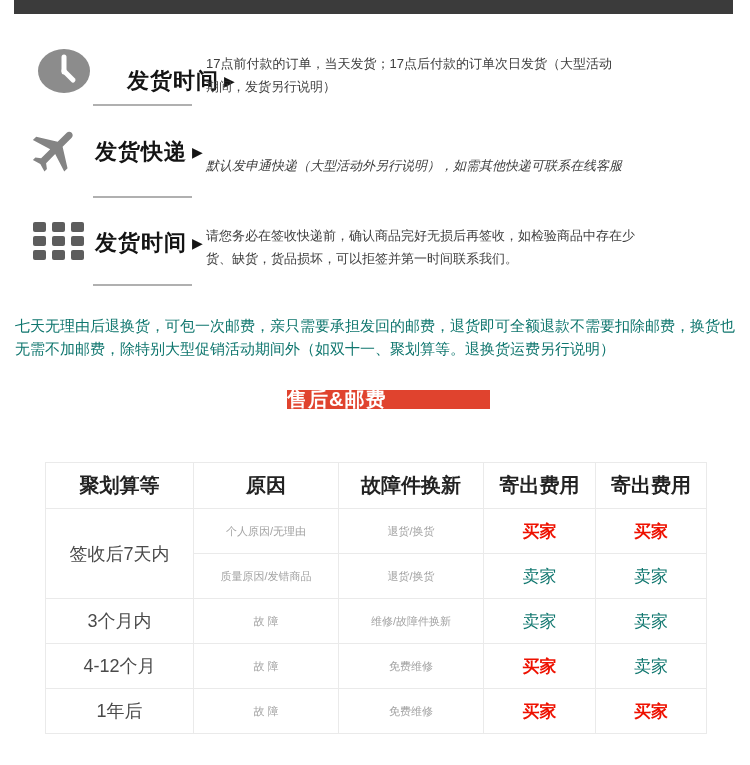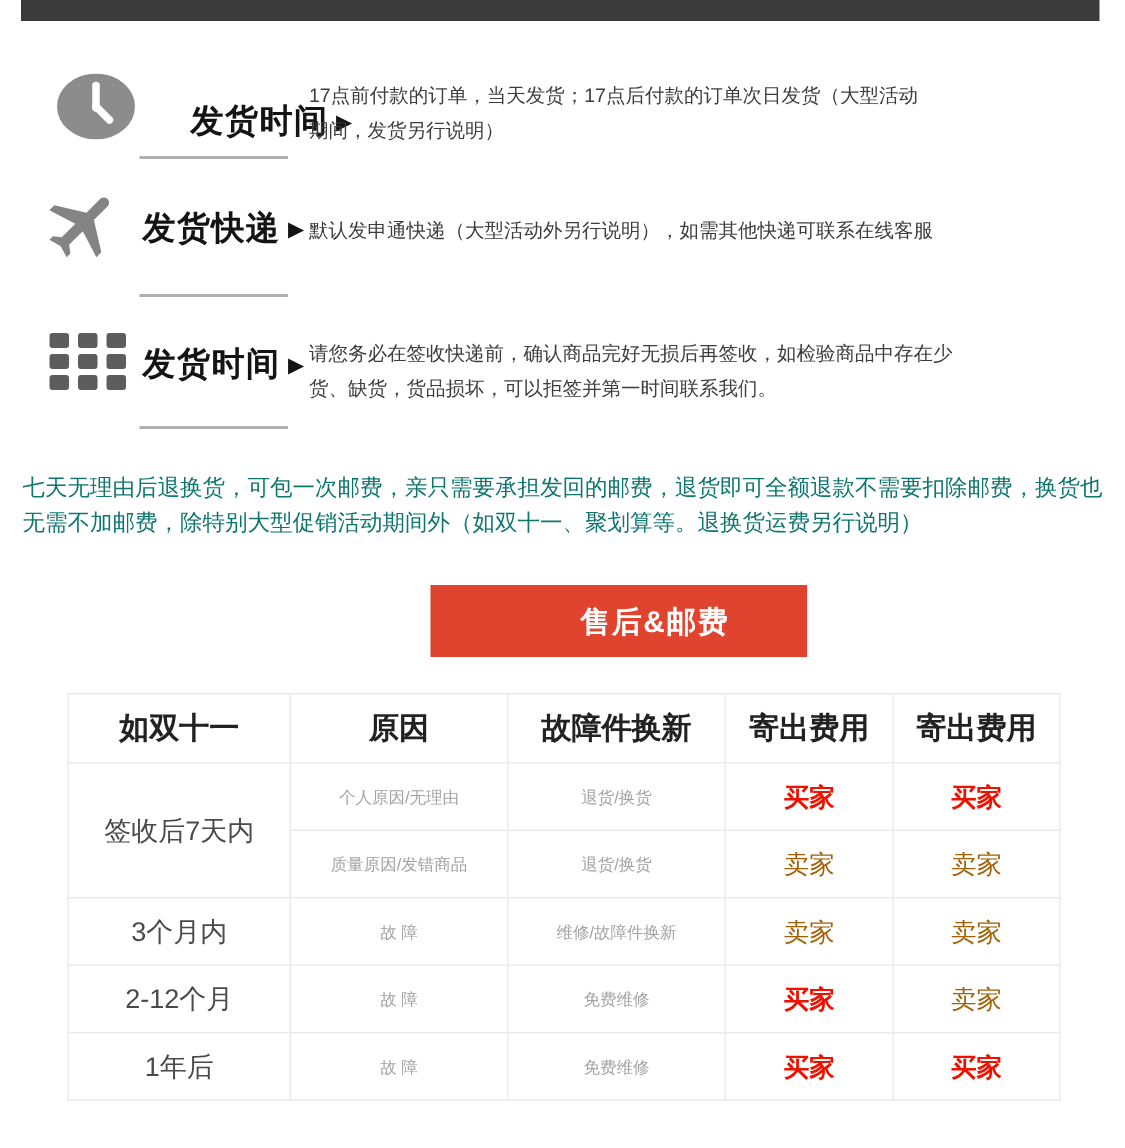--- a/index.html
+++ b/index.html
@@ -11,32 +11,32 @@
   .section-label{position:absolute;display:flex;align-items:center;color:#141414;}
   .label-text{font-size:22px;font-weight:bold;letter-spacing:1px;}
   .arrow{font-size:14px;margin-left:5px;color:#141414;}
   .label-underline{position:absolute;height:2px;background:#b0b0b0;width:99px;left:93px;}
   .section-text{position:absolute;left:206px;width:530px;font-size:13px;line-height:23px;
                 color:#3d3d3d;white-space:pre-line;}
 
   .notice{position:absolute;left:15px;top:314px;width:730px;font-size:15px;line-height:23px;
           color:#0f766e;white-space:pre-line;}
 
-  .banner{position:absolute;left:287px;top:390px;width:203px;height:48px;background:#e0432e;
-          display:flex;align-items:center;justify-content:center;padding-left:48px;}
+  .banner{position:absolute;left:287px;top:390px;width:203px;height:19px;background:#e0432e;
+          display:flex;align-items:center;}
   .banner span{color:#ffffff;font-size:20px;font-weight:bold;letter-spacing:1px;}
 
   table.service{position:absolute;left:45px;top:462px;width:661px;border-collapse:collapse;
                 table-layout:fixed;background:#ffffff;}
   table.service th,table.service td{border:1px solid #eaeaea;text-align:center;vertical-align:middle;padding:0;}
   table.service th{height:45px;font-size:20px;font-weight:bold;color:#222222;}
   table.service td{height:44px;}
   td.period{font-size:18px;color:#4a4a4a;}
   td.muted{font-size:11px;color:#a3a3a3;}
-  td.fee{font-size:17px;color:#a16207;font-weight:500;}
+  td.fee{font-size:17px;color:#0f766e;font-weight:500;}
   td.fee.red{color:#ee1100;font-weight:bold;}
 
   .grid-icon{display:grid;grid-template-columns:repeat(3,13px);grid-template-rows:repeat(3,10px);
              gap:4px 6px;}
   .grid-icon i{background:#5d5d5d;border-radius:2px;display:block;}
 </style>
 </head>
 <body>
 
 <div class="page">
@@ -61,21 +61,21 @@
   <div class="icon-box" style="left:28px;top:122px;">
     <svg width="56" height="56" viewBox="0 0 24 24" style="transform:rotate(45deg);">
       <path fill="#848484" d="M21 16v-2l-8-5V3.5c0-.83-.67-1.5-1.5-1.5S10 2.67 10 3.5V9l-8 5v2l8-2.5V19l-2 1.5V22l3.5-1 3.5 1v-1.5L13 19v-5.5l8 2.5z"></path>
     </svg>
   </div>
   <div class="section-label" style="left:95px;top:137px;">
     <span class="label-text">发货快递</span>
     <span class="arrow">▶</span>
   </div>
   <div class="label-underline" style="top:196px;"></div>
-  <div class="section-text" style="top:142px;">默认发申通快递（大型活动外另行说明），如需其他快递可联系在线客服</div>
+  <div class="section-text" style="top:154px;font-style:italic;">默认发申通快递（大型活动外另行说明），如需其他快递可联系在线客服</div>
 
   <div class="icon-box grid-icon" style="left:33px;top:222px;">
     <i></i>
       <i></i>
       <i></i>
       <i></i>
       <i></i>
       <i></i>
       <i></i>
       <i></i>
@@ -99,21 +99,21 @@
   <table class="service">
     <colgroup>
       <col style="width:148px">
         <col style="width:145px">
         <col style="width:145px">
       <col style="width:112px">
         <col style="width:111px">
     </colgroup>
     <thead>
       <tr>
-        <th>如双十一</th>
+        <th>聚划算等</th>
         <th>原因</th>
         <th>故障件换新</th>
         <th>寄出费用</th>
         <th>寄出费用</th>
       </tr>
     </thead>
     <tbody>
       <tr>
         <td class="period" rowspan="2">签收后7天内</td>
         <td class="muted">个人原因/无理由</td>
@@ -128,21 +128,21 @@
         <td class="fee">卖家</td>
       </tr>
       <tr>
         <td class="period">3个月内</td>
         <td class="muted">故 障</td>
         <td class="muted">维修/故障件换新</td>
         <td class="fee">卖家</td>
         <td class="fee">卖家</td>
       </tr>
       <tr>
-        <td class="period">2-12个月</td>
+        <td class="period">4-12个月</td>
         <td class="muted">故 障</td>
         <td class="muted">免费维修</td>
         <td class="fee red">买家</td>
         <td class="fee">卖家</td>
       </tr>
       <tr>
         <td class="period">1年后</td>
         <td class="muted">故 障</td>
         <td class="muted">免费维修</td>
         <td class="fee red">买家</td>

